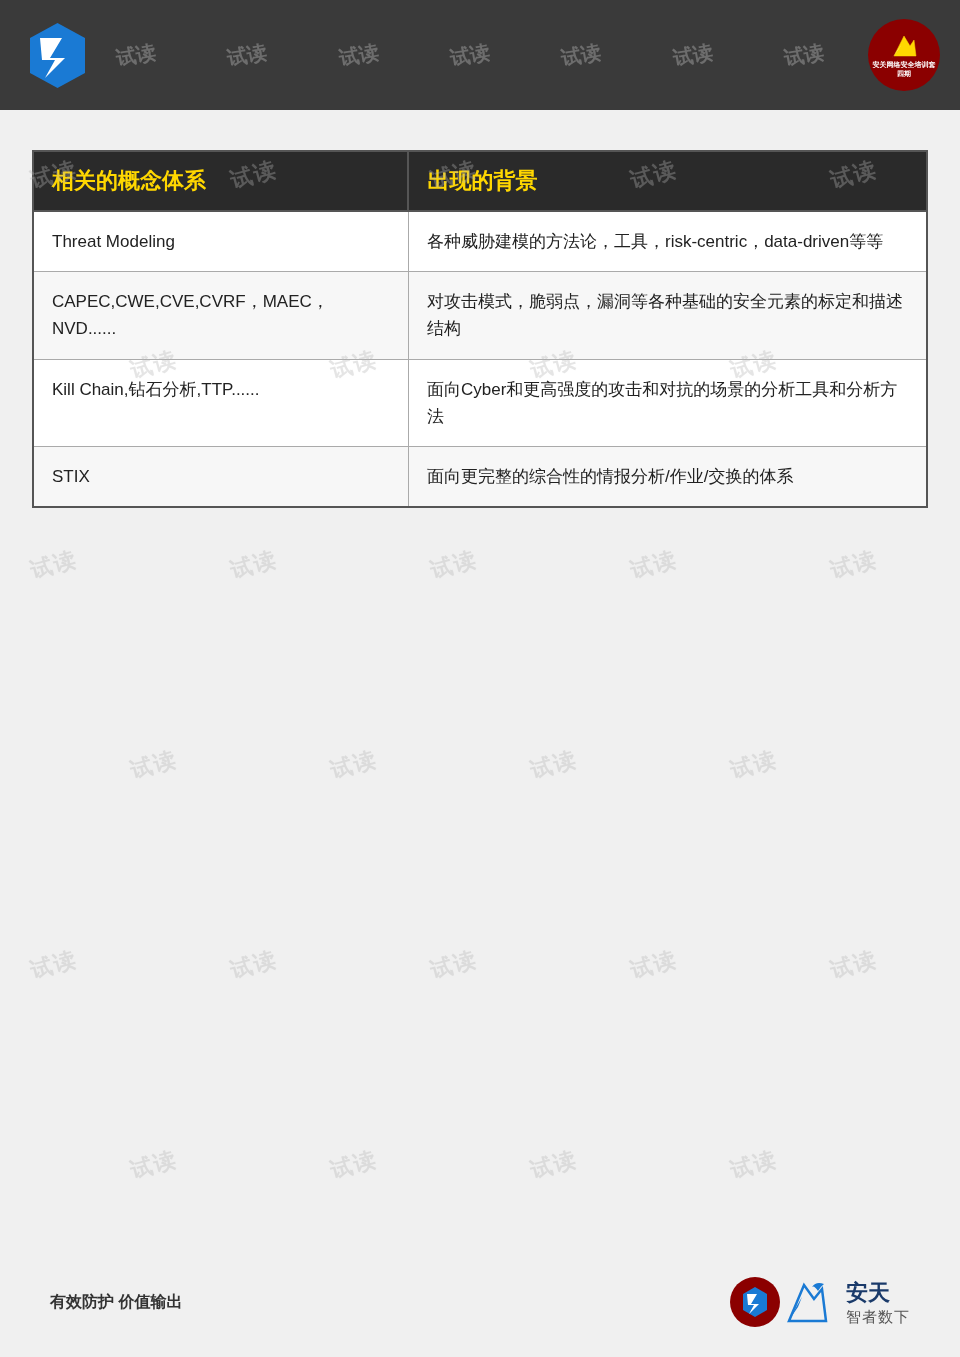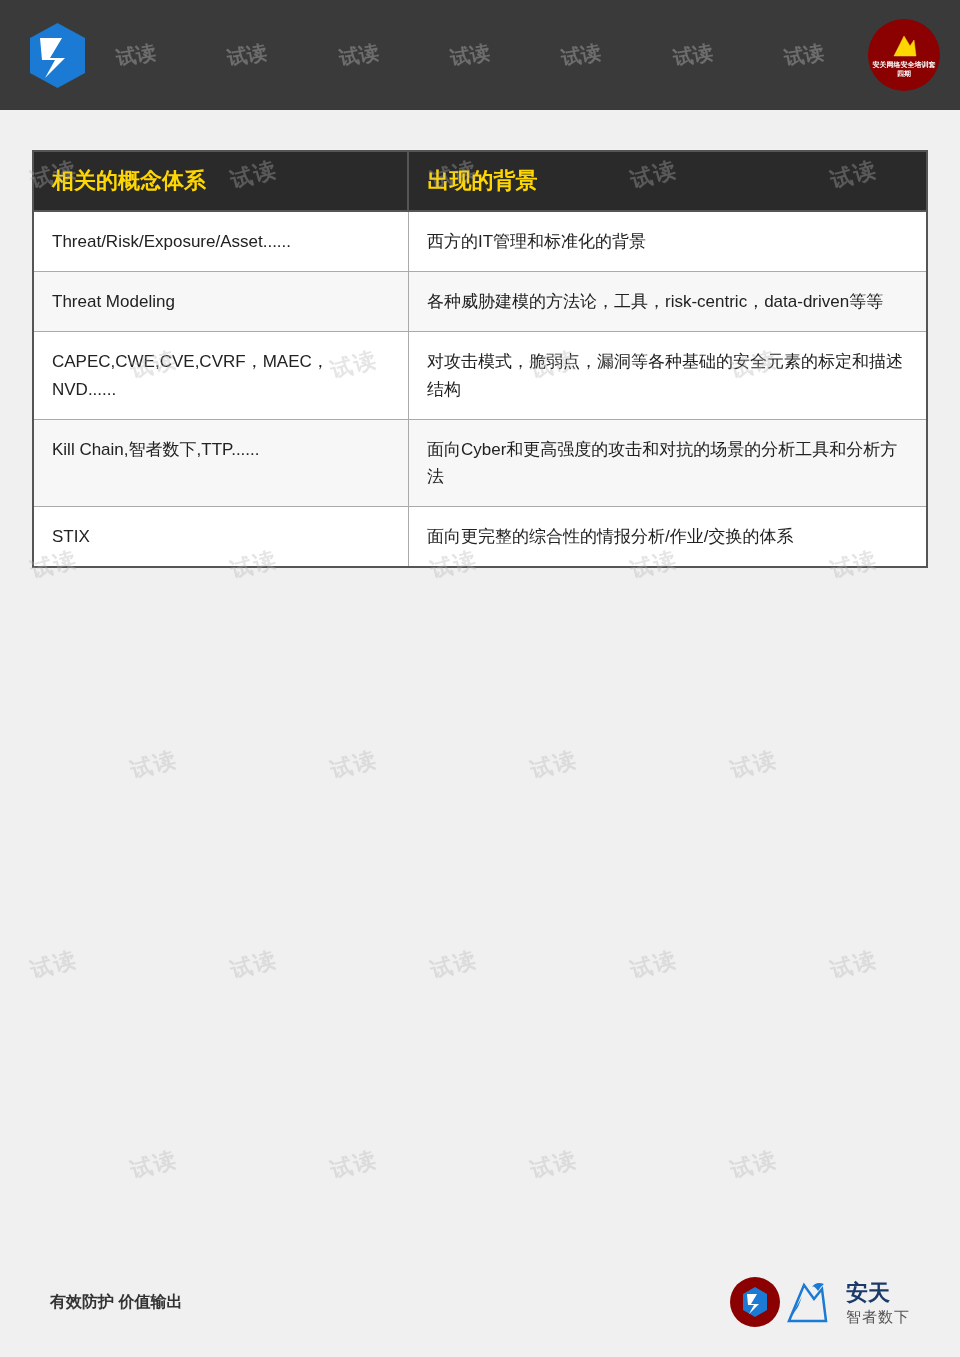--- a/index.html
+++ b/index.html
@@ -260,34 +260,30 @@
 
 <div class="main-content">
   <table class="data-table">
     <thead>
       <tr>
         <th class="col-left">相关的概念体系</th>
         <th class="col-right">出现的背景</th>
       </tr>
     </thead>
     <tbody id="table-body">
-    <tr>
-          <td class="col-left">Threat/Risk/Exposure/Asset......</td>
-          <td class="col-right">西方的IT管理和标准化的背景</td>
-        </tr>
         <tr>
           <td class="col-left">Threat Modeling</td>
           <td class="col-right">各种威胁建模的方法论，工具，risk-centric，data-driven等等</td>
         </tr>
         <tr>
           <td class="col-left">CAPEC,CWE,CVE,CVRF，MAEC，NVD......</td>
           <td class="col-right">对攻击模式，脆弱点，漏洞等各种基础的安全元素的标定和描述结构</td>
         </tr>
         <tr>
-          <td class="col-left">Kill Chain,智者数下,TTP......</td>
+          <td class="col-left">Kill Chain,钻石分析,TTP......</td>
           <td class="col-right">面向Cyber和更高强度的攻击和对抗的场景的分析工具和分析方法</td>
         </tr>
         <tr>
           <td class="col-left">STIX</td>
           <td class="col-right">面向更完整的综合性的情报分析/作业/交换的体系</td>
         </tr>
       </tbody>
   </table>
 </div>
 

